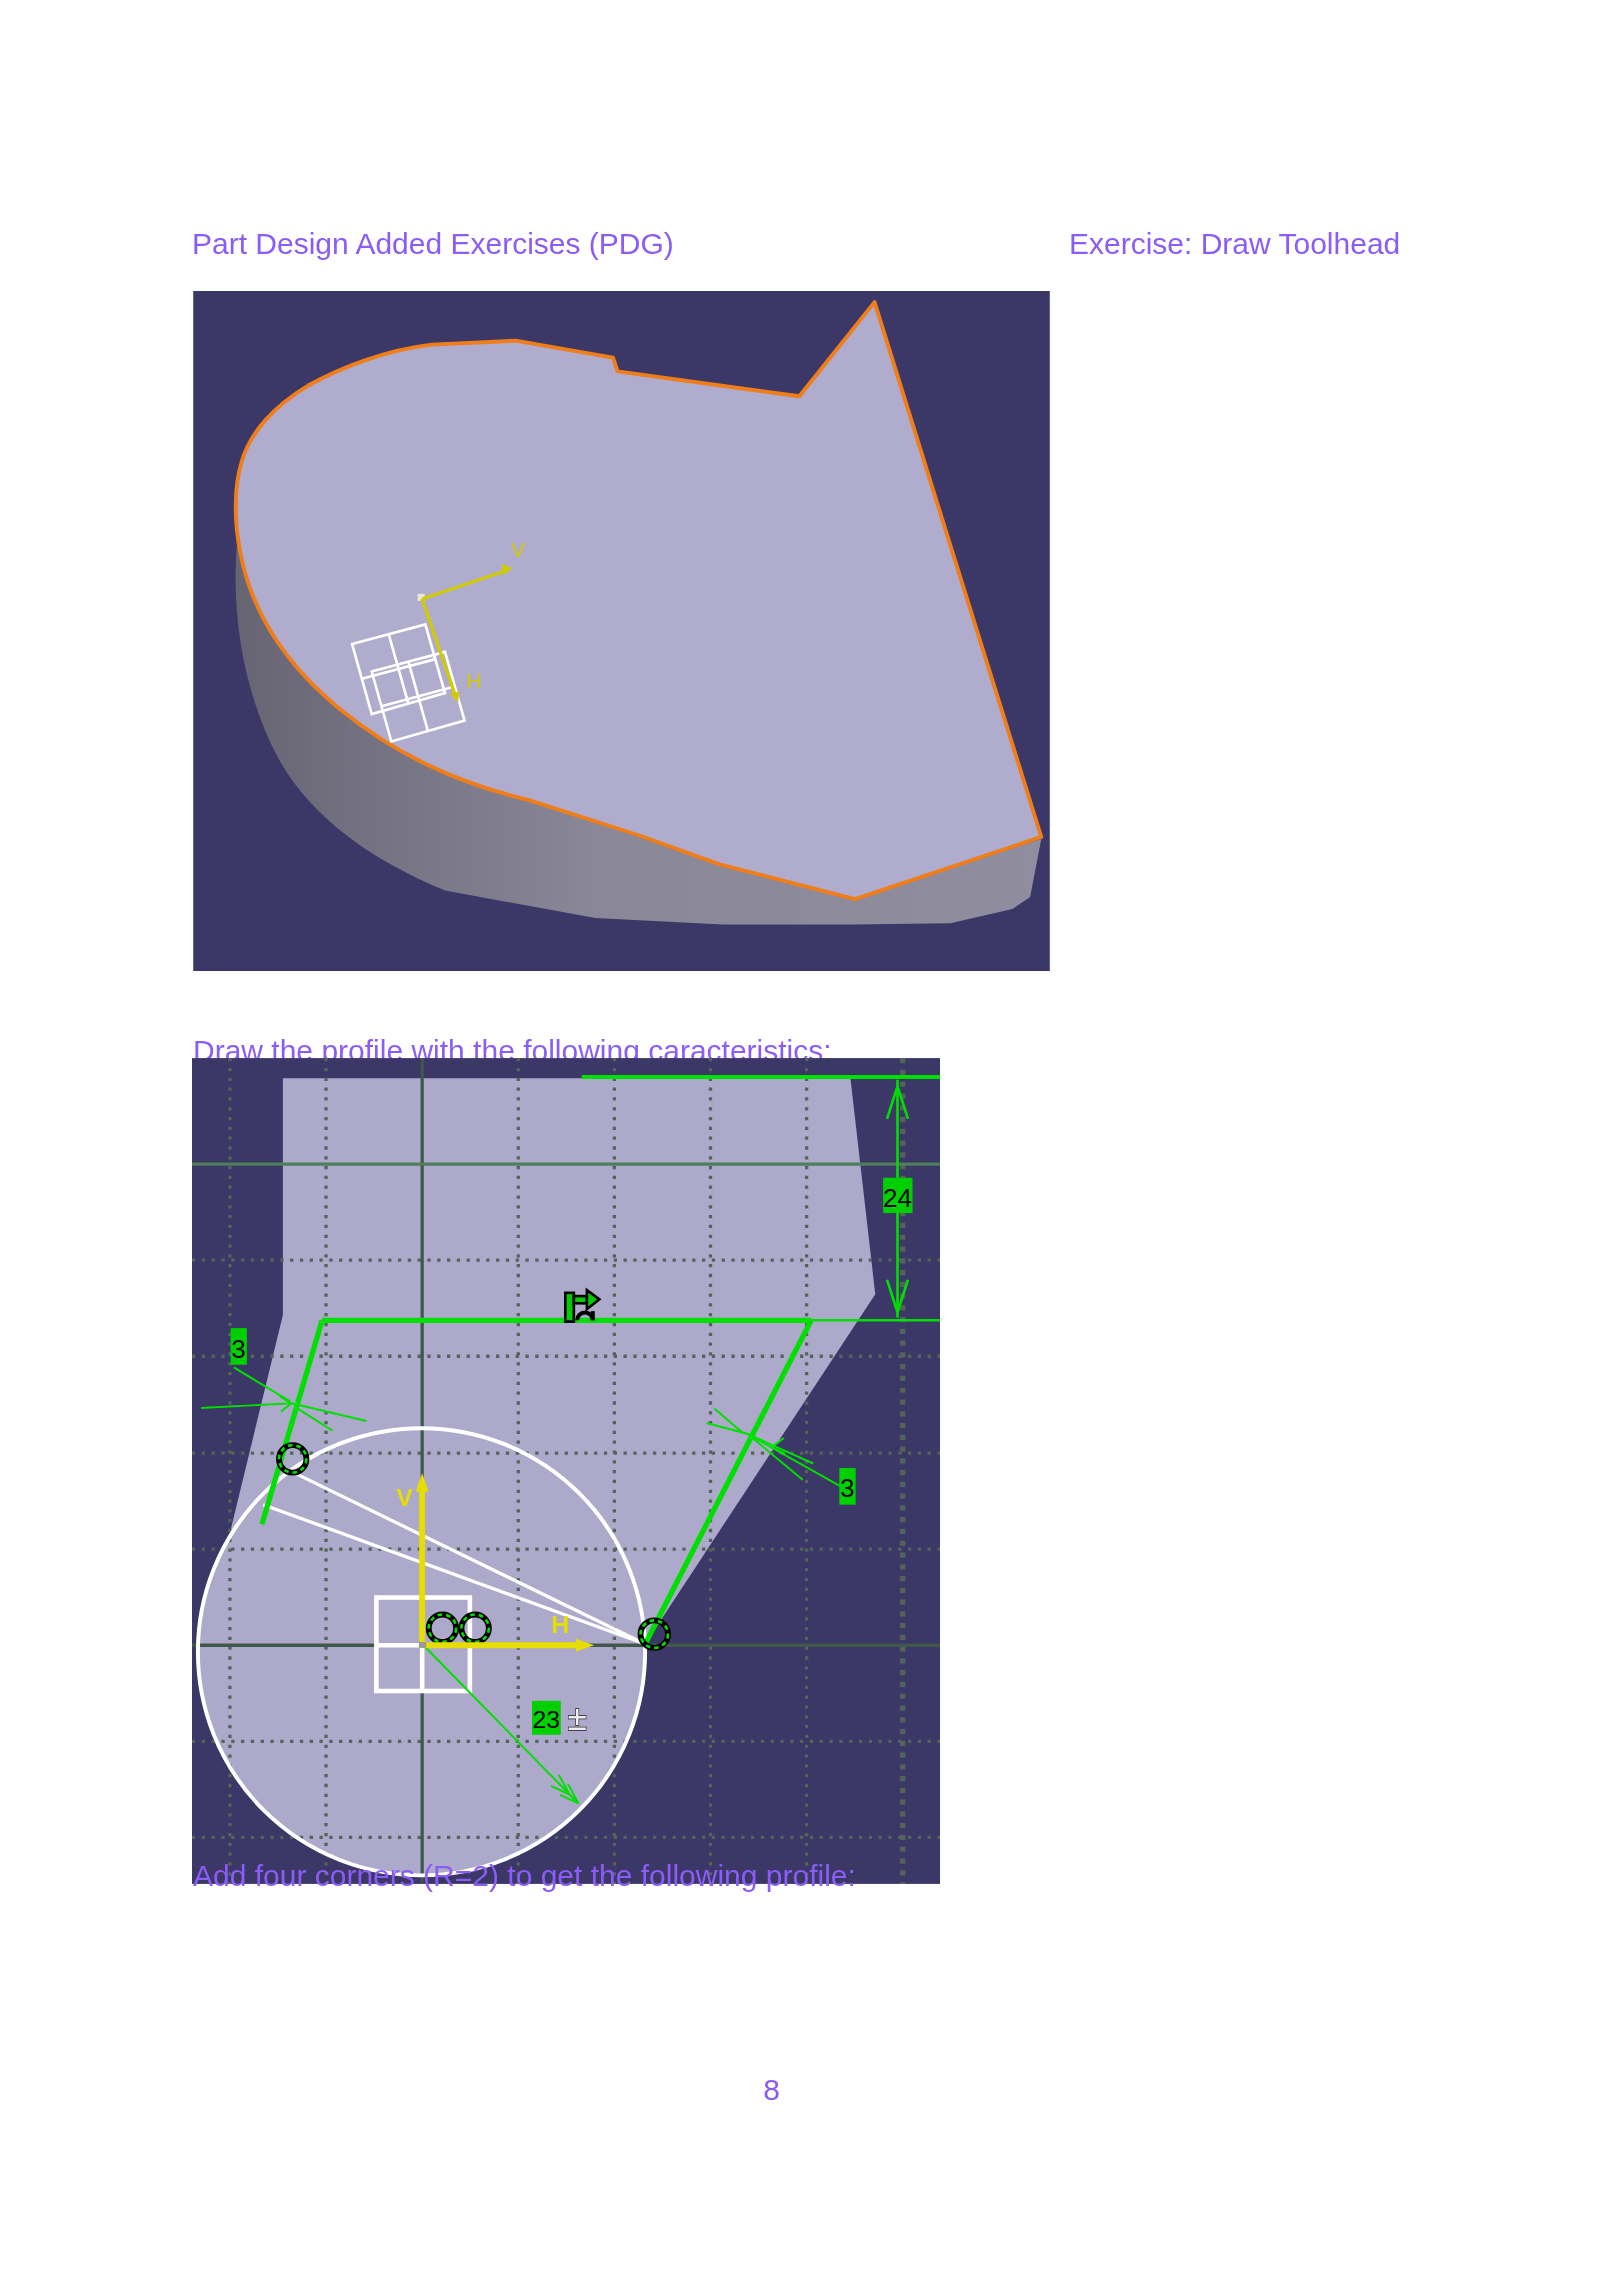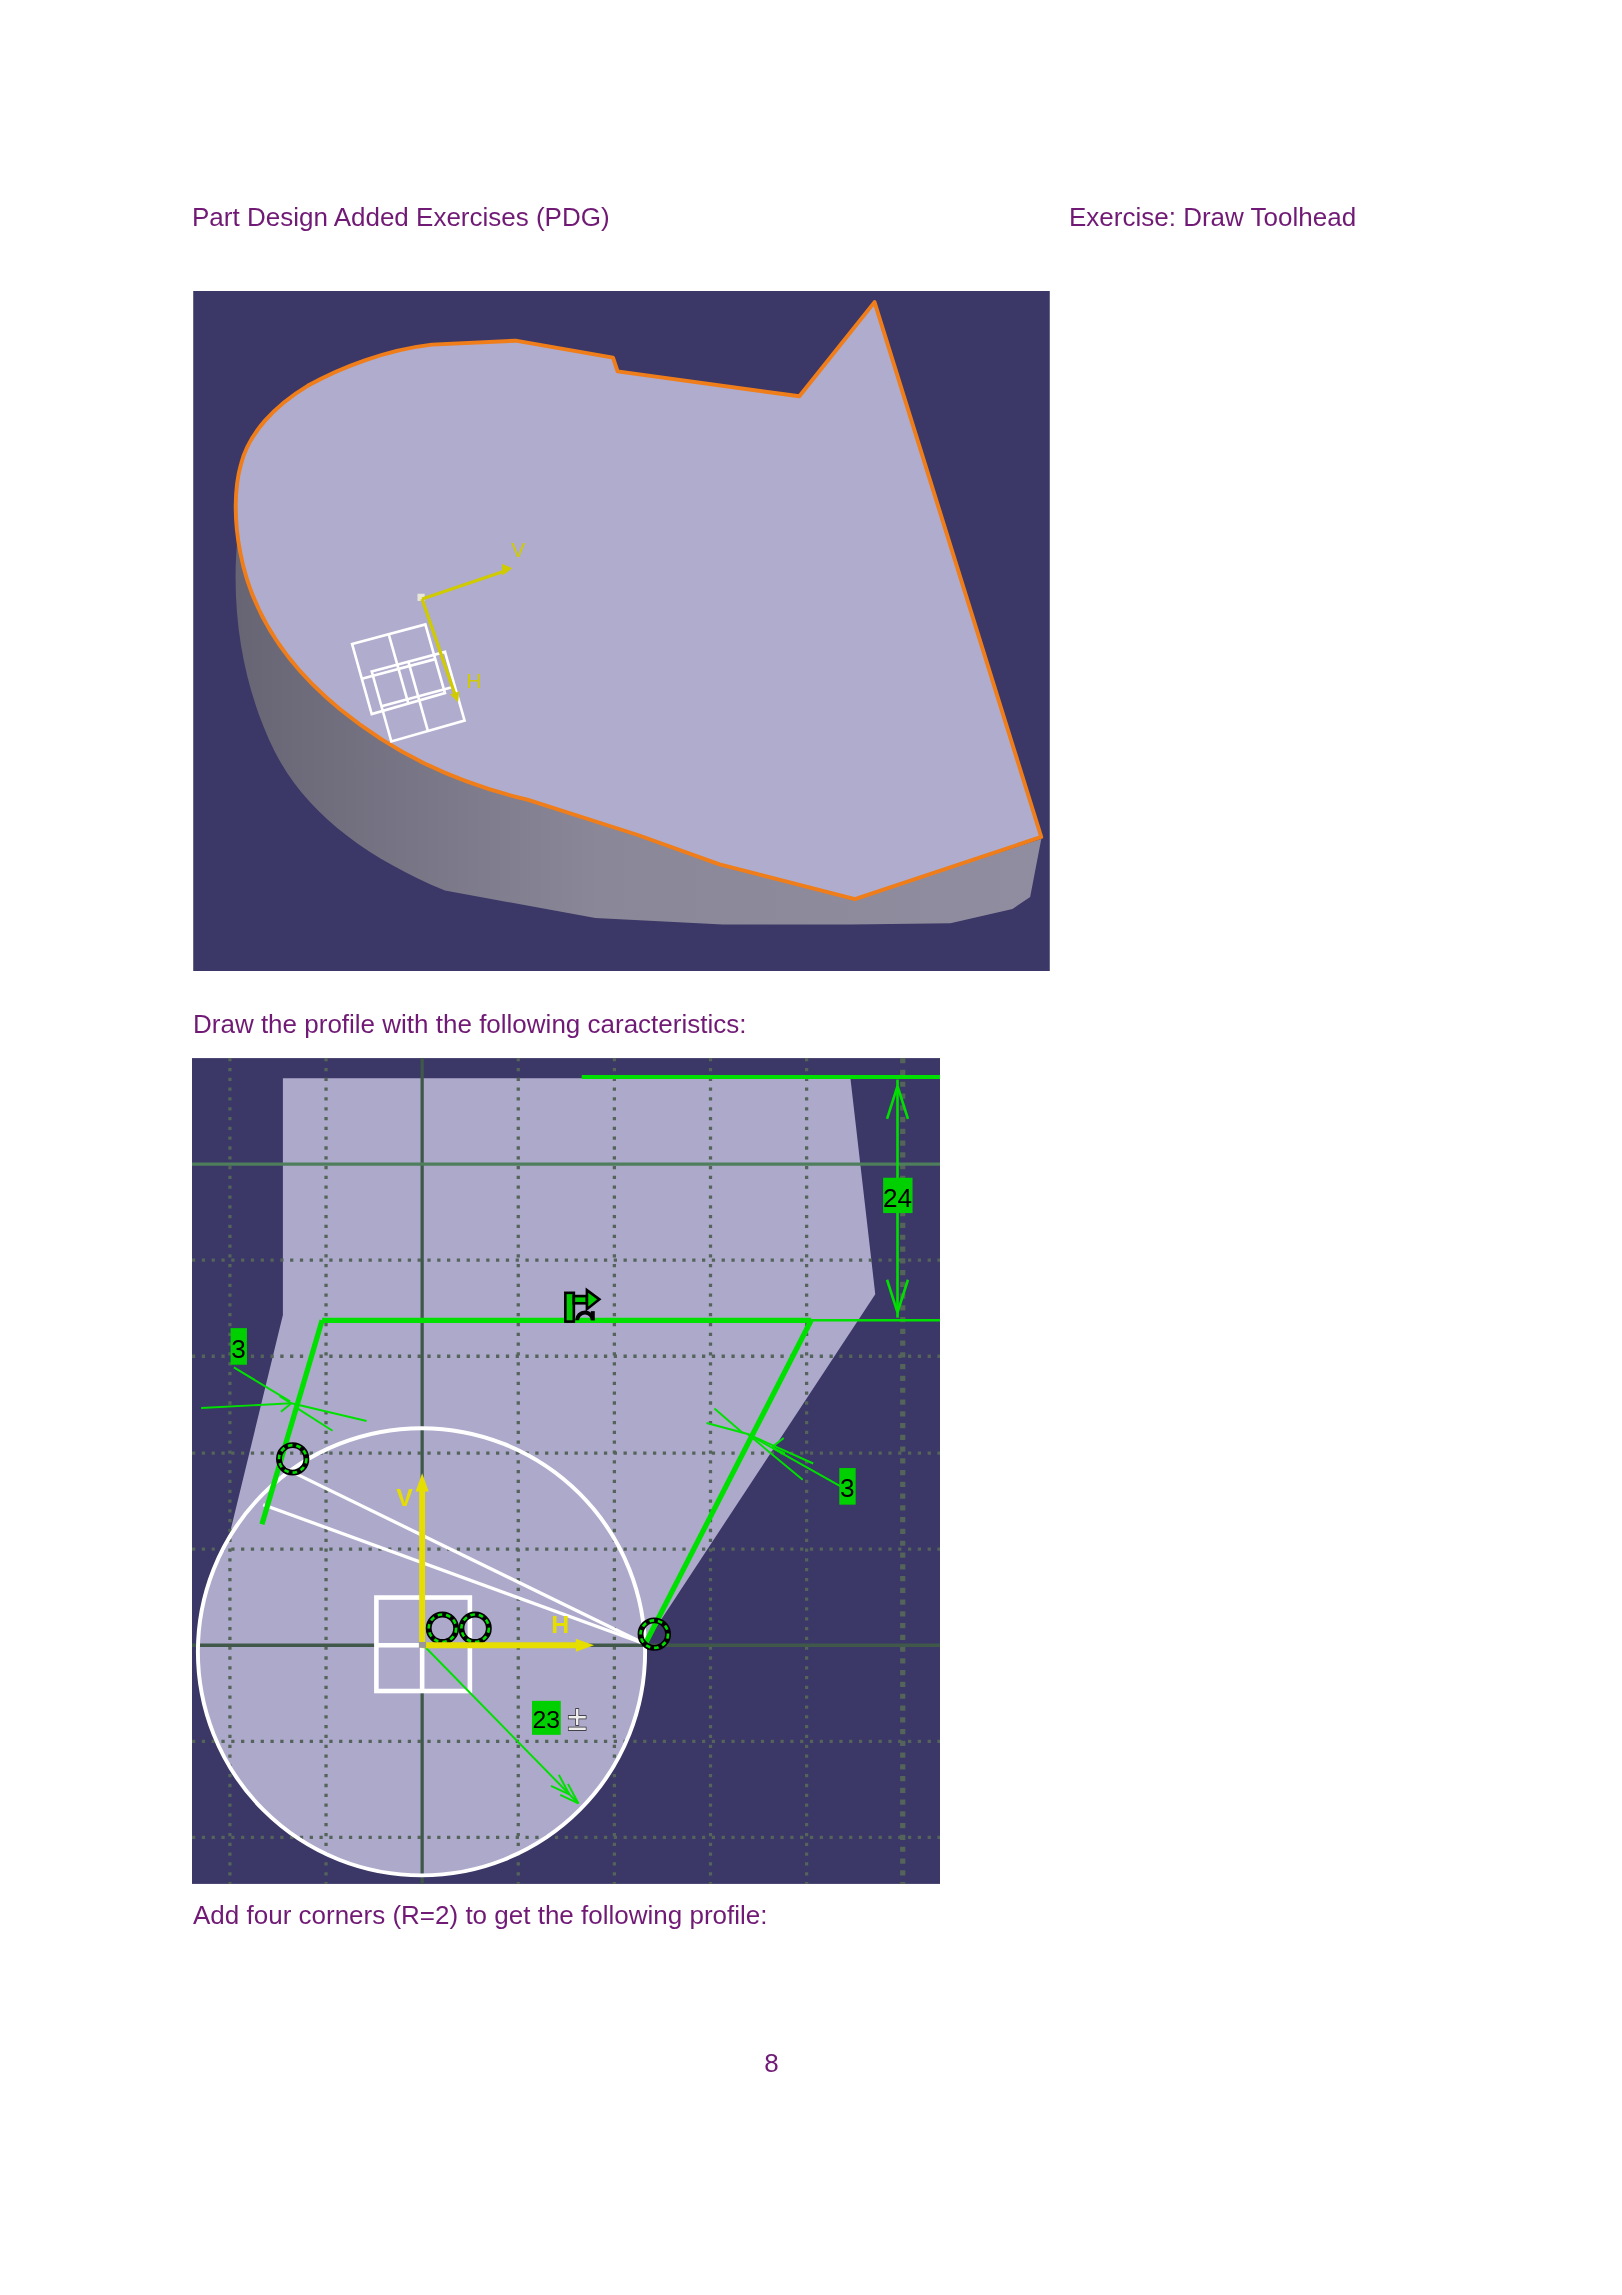--- a/index.html
+++ b/index.html
@@ -1,22 +1,22 @@
 <!DOCTYPE html>
 <html style="font-size:10.5px"><head>
 <meta charset="utf-8">
 <style>
   html,body{margin:0;padding:0;background:#888;}
   #page{
     position:relative;width:1622px;height:2295px;background:#ffffff;
     font-family:"Liberation Sans", sans-serif;overflow:hidden;
   }
   .navtxt{
-    position:absolute;color:#701a75;font-size:26px;line-height:1.1;
-    white-space:nowrap;letter-spacing:0px;
+    position:absolute;color:#8b5cf6;font-size:30px;line-height:1.1;
+    white-space:nowrap;letter-spacing:0px;margin-top:24px;
   }
   figure{margin:0;padding:0;position:absolute;}
   svg{display:block;}
   svg text{font-family:"Liberation Sans", sans-serif;}
   .dimnum{fill:#000;font-size:40px;text-anchor:middle;}
   .axlbl2{fill:#e6de00;font-size:38px;font-weight:bold;text-anchor:middle;}
   .axlbl1{fill:#cfcb00;font-size:32px;text-anchor:middle;}
 </style>
 </head>
 <body>
@@ -202,18 +202,18 @@
         <polygon points="645,2252 635,2280 655,2280" stroke="none"></polygon>
         <line x1="645" y1="2515" x2="884" y2="2515"></line>
         <polygon points="908,2515 880,2505 880,2525" stroke="none"></polygon>
         <rect x="640" y="2510" width="11" height="9" fill="#999999" stroke="none"></rect>
       </g>
       <text class="axlbl2" x="618" y="2302">V</text>
       <text class="axlbl2" x="856" y="2496">H</text>
     </svg>
   </figure>
 
-  <div class="navtxt" style="left:193px;top:1901px;">Add four corners (R=2) to get the following profile:</div>
+  <div class="navtxt" style="left:193px;top:1835px;">Add four corners (R=2) to get the following profile:</div>
 
   <div class="navtxt" style="left:752px;top:2049px;width:39px;text-align:center;">8</div>
 
 </div>
 
 
 </body></html>

